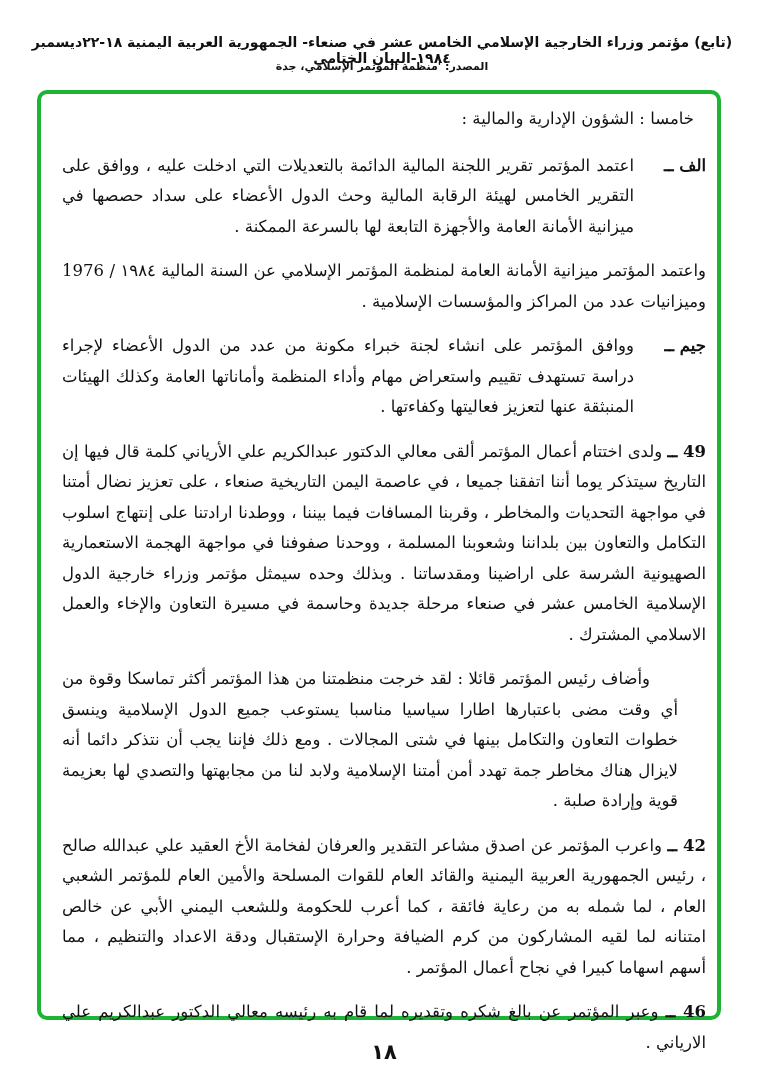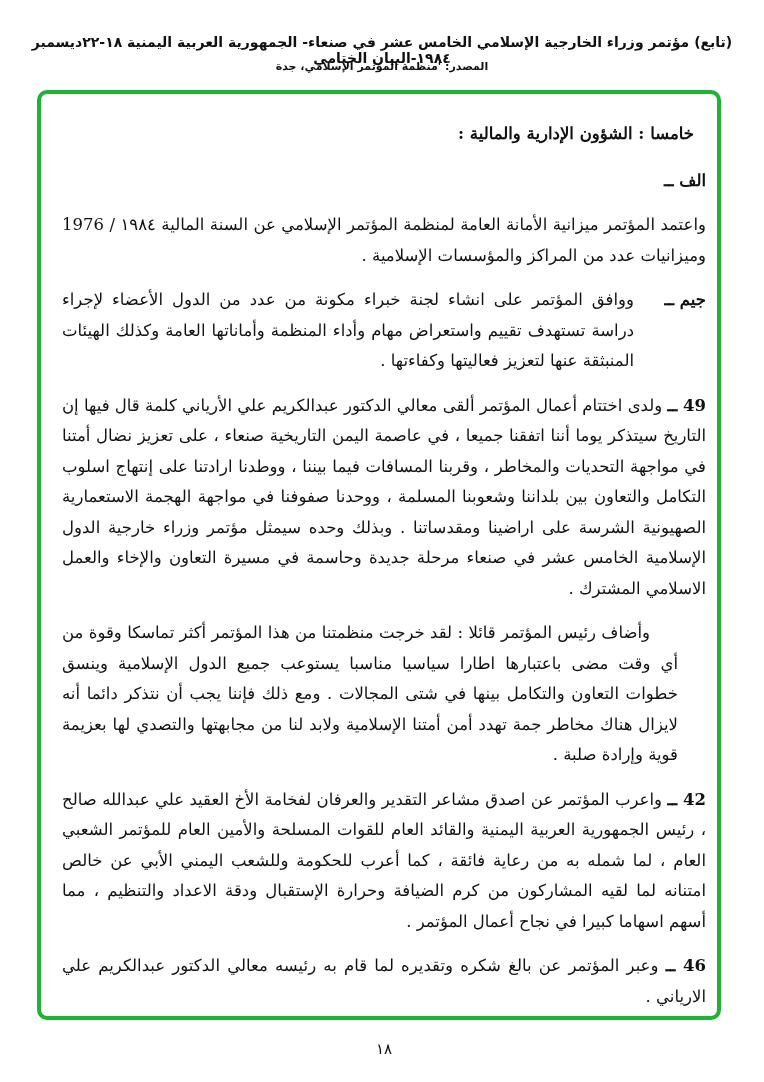--- a/index.html
+++ b/index.html
@@ -6,43 +6,44 @@
   body { width: 764px; height: 1082px; position: relative; overflow: hidden;
          font-family: "DejaVu Serif", serif; color: #111; }
   .hdr { position: absolute; left: 0; right: 0; direction: rtl; text-align: center;
          font-family: "DejaVu Sans", sans-serif; font-weight: bold; }
   .hdr-title { top: 34px; font-size: 14px; padding: 0 24px; }
   .hdr-src { top: 60px; font-size: 11px; }
   .frame { position: absolute; left: 37px; top: 90px; width: 684px; height: 930px;
            border: 4px solid #1db436; border-radius: 10px; box-sizing: border-box; }
   .content { position: absolute; left: 62px; right: 58px; top: 100px; direction: rtl;
              font-size: 16.5px; line-height: 30.5px; }
-  .section-title { margin: 19px 0 16px 0; padding-right: 12px; font-weight: bold; }
+  .section-title { margin: 4px 0 16px 0; padding-right: 12px; font-weight: normal; }
   .item { display: flex; margin-bottom: 14px; }
   .item .lbl { flex: 0 0 72px; font-weight: bold; white-space: nowrap; }
   .item .txt { flex: 1; text-align: justify; }
   .para { text-align: justify; margin-bottom: 14px; }
   .num { font-weight: bold; }
   .plain { text-indent: 28px; padding-right: 28px; }
   .page-num { position: absolute; top: 1040px; left: 4px; right: 0; text-align: center;
-              font-family: "DejaVu Sans", sans-serif; font-weight: normal; font-size: 15px; direction: rtl; }
+              font-family: "DejaVu Sans", sans-serif; font-weight: bold; font-size: 21px; direction: rtl; }
 </style>
 </head>
 <body>
 
 <div class="hdr hdr-title">(تابع) مؤتمر وزراء الخارجية الإسلامي الخامس عشر في صنعاء- الجمهورية العربية اليمنية ١٨-٢٢ديسمبر ١٩٨٤-البيان الختامي</div>
 <div class="hdr hdr-src">المصدر: 'منظمة المؤتمر الإسلامي، جدة</div>
 
 <div class="frame" style="border-color: rgb(29, 180, 54);"></div>
 
 <div class="content">
   <div class="section-title">خامسا : الشؤون الإدارية والمالية :</div>
 
   <div class="item">
     <div class="lbl">الف  ــ</div>
+    <div class="txt">اعتمد المؤتمر تقرير اللجنة المالية الدائمة بالتعديلات التي ادخلت عليه ، ووافق على التقرير الخامس لهيئة الرقابة المالية وحث الدول الأعضاء على سداد حصصها في ميزانية الأمانة العامة والأجهزة التابعة لها بالسرعة الممكنة .</div>
   </div>
   <div class="item">
     <div class="txt">واعتمد المؤتمر ميزانية الأمانة العامة لمنظمة المؤتمر الإسلامي عن السنة المالية ١٩٨٤ / 1976 وميزانيات عدد من المراكز والمؤسسات الإسلامية .</div>
   </div>
   <div class="item">
     <div class="lbl">جيم  ــ</div>
     <div class="txt">ووافق المؤتمر على انشاء لجنة خبراء مكونة من عدد من الدول الأعضاء لإجراء دراسة تستهدف تقييم واستعراض مهام وأداء المنظمة وأماناتها العامة وكذلك الهيئات المنبثقة عنها لتعزيز فعاليتها وكفاءتها .</div>
   </div>
 
   <div class="para">

